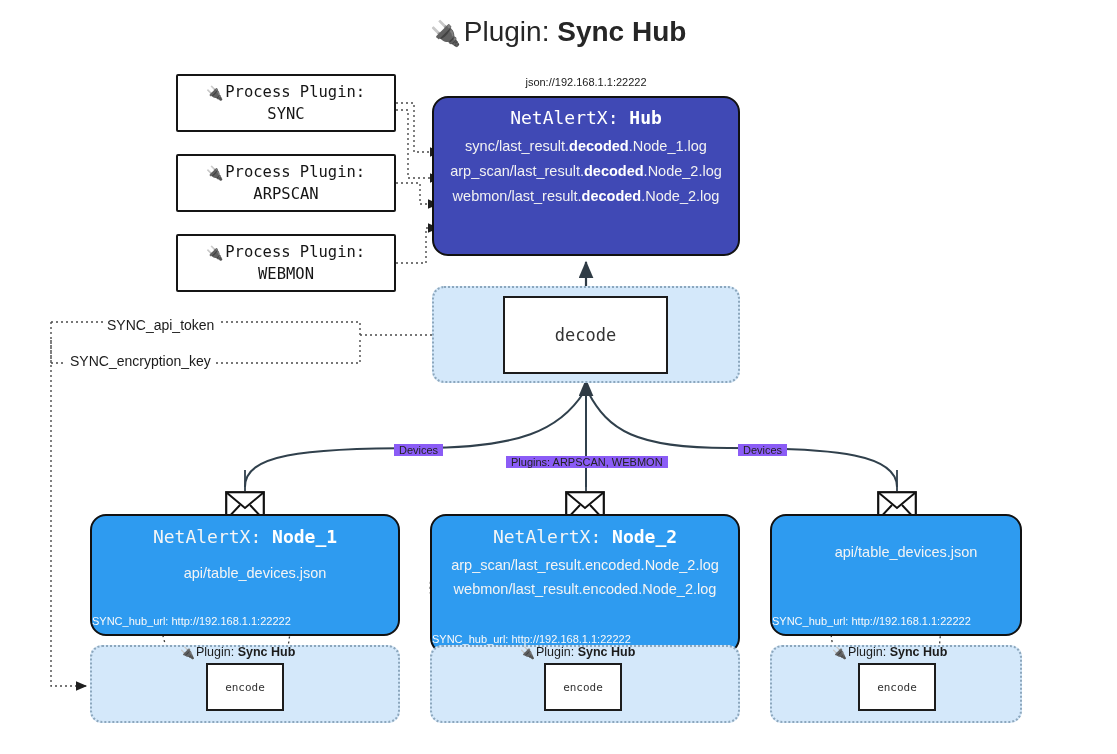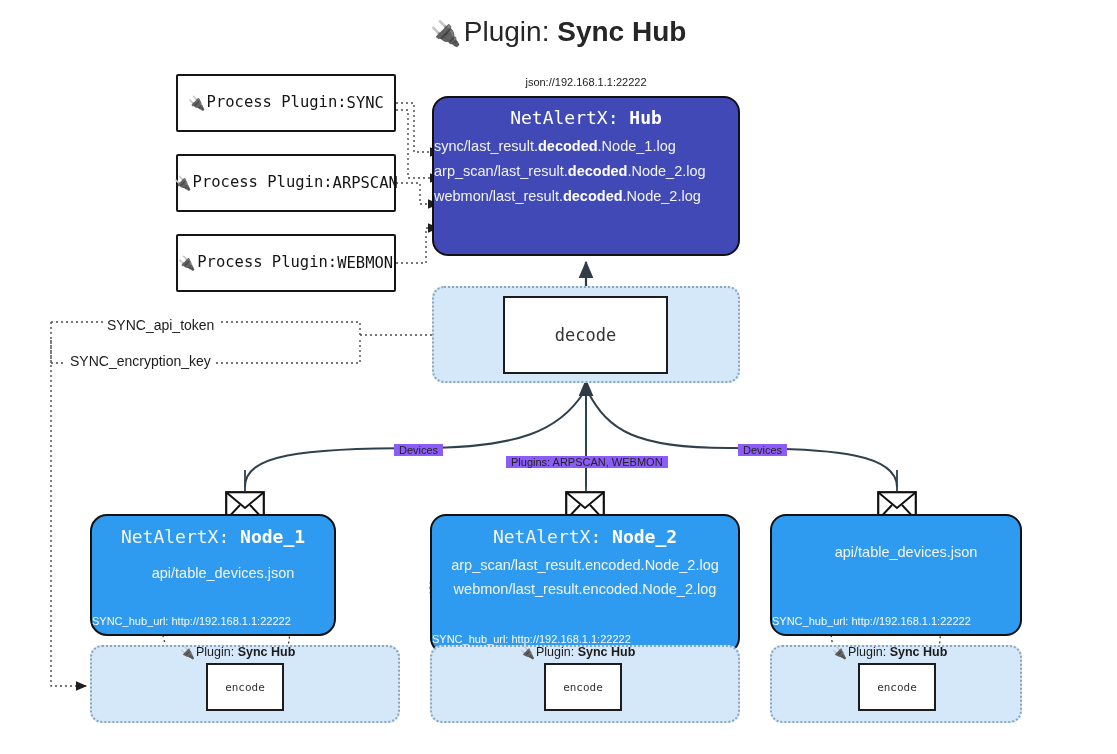--- a/index.html
+++ b/index.html
@@ -78,41 +78,42 @@
   .hub-title {
     text-align: center;
     font-family: "DejaVu Sans Mono", "Liberation Mono", monospace;
     font-size: 18px;
     letter-spacing: 0px;
     margin-bottom: 6px;
     white-space: nowrap;
   }
   .hub-title .strong { font-weight: bold; }
   .hub-line {
+    text-align: center;
     font-size: 14.5px;
     line-height: 25px;
     white-space: nowrap;
     color: #f2f2f2;
   }
   .hub-line b { color: #ffffff; font-weight: bold; }
 
   
   .proc-box {
     width: 220px;
     height: 58px;
     left: 176px;
     background: #ffffff;
     border: 2.5px solid #151515;
     border-radius: 2px;
     box-sizing: border-box;
     font-family: "DejaVu Sans Mono", "Liberation Mono", monospace;
     font-size: 15.5px;
     color: #151515;
     display: flex;
-    flex-direction: row;
+    flex-direction: column;
     align-items: center;
     justify-content: center;
     line-height: 21px;
   }
   .proc-box .row1 { white-space: nowrap; }
   .proc-box .row1 .plug { font-size: 14px; margin-right: 1px; vertical-align: -1px;}
   .proc-p1 { top: 74px; }
   .proc-p2 { top: 154px; }
   .proc-p3 { top: 234px; }
 
@@ -179,21 +180,21 @@
 
   
   .node-box {
     background: #2e9bf0;
     border: 2.5px solid #111111;
     border-radius: 16px;
     box-sizing: border-box;
     color: #ffffff;
     padding-top: 10px;
   }
-  .node-1 { left: 90px; top: 514px; width: 246px; height: 122px; border-radius: 17px; }
+  .node-1 { left: 90px; top: 514px; width: 310px; height: 122px; }
   .node-2 { left: 430px; top: 514px; width: 310px; height: 140px; }
   .node-3 { left: 770px; top: 514px; width: 252px; height: 122px; }
   .node-title {
     text-align: center;
     font-family: "DejaVu Sans Mono", "Liberation Mono", monospace;
     font-size: 18px;
     white-space: nowrap;
     color: #f5f5f5;
   }
   .node-title .strong { font-weight: bold; color: #ffffff; }

